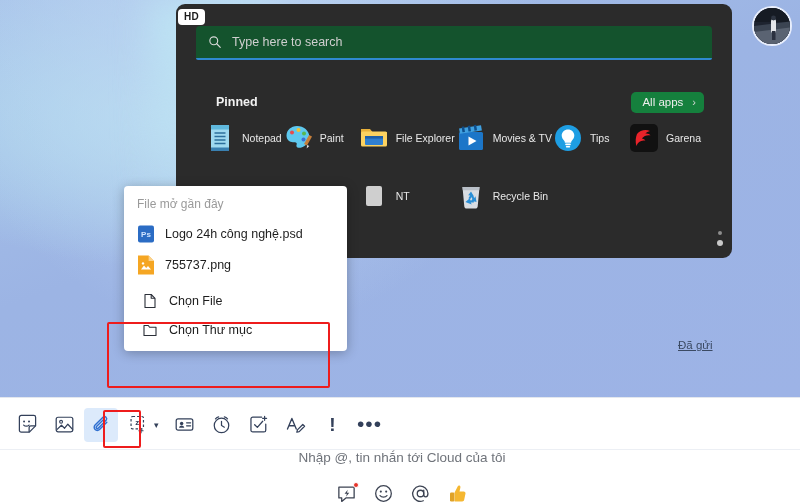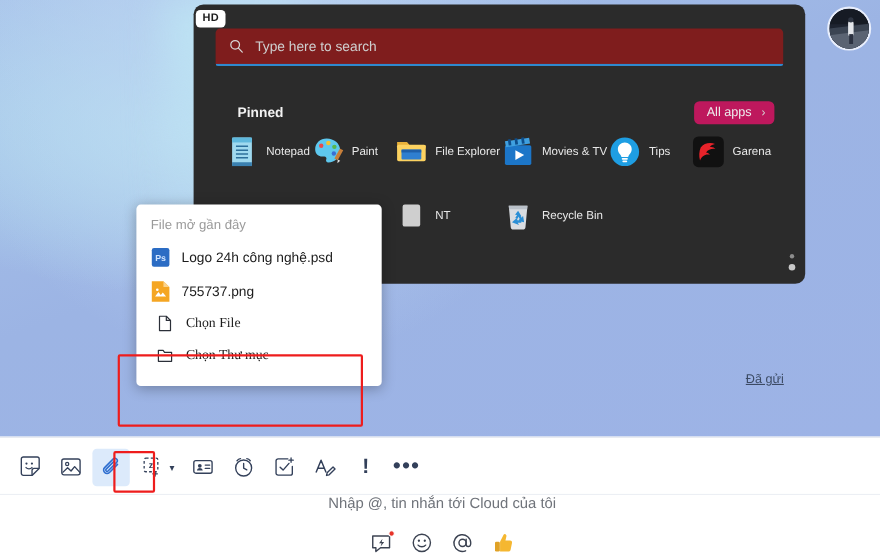--- a/index.html
+++ b/index.html
@@ -30,34 +30,34 @@
     background: #2b2b2b; border-radius: 9px; overflow: hidden;
   }
   .hd-badge {
     position: absolute; left: 178px; top: 9px; z-index: 6;
     background: #fff; color: #1c1c1c;
     font-size: 10px; font-weight: 700; letter-spacing: .4px;
     padding: 1.5px 6px 2px; border-radius: 4px; line-height: 1.2;
   }
   .sm-search {
     position: absolute; left: 20px; top: 22px; width: 516px; height: 34px;
-    background: #7f1d1d; border-bottom: 2px solid #2f89cf;
+    background: #14532d; border-bottom: 2px solid #2f89cf;
     border-radius: 4px 4px 2px 2px;
     display: flex; align-items: center; padding-left: 12px; gap: 10px;
   }
   .sm-search .mag { width: 14px; height: 14px; flex: none; }
   .sm-search-ph { color: #cfcfcf; font-size: 12.5px; }
   .sm-pinned-row {
     position: absolute; left: 0; top: 85px; width: 556px; height: 26px;
     display: flex; align-items: center; justify-content: space-between;
     padding: 0 28px 0 40px;
   }
   .sm-pinned-label { color: #f2f2f2; font-size: 12.5px; font-weight: 700; }
   .all-apps {
-    background: #be185d; color: #eee; font-size: 11.5px;
+    background: #15803d; color: #eee; font-size: 11.5px;
     border-radius: 5px; padding: 4px 8px 5px 11px;
     display: flex; align-items: center; gap: 9px;
   }
   .all-apps .chev { font-size: 11px; color: #d4d4d4; }
 
   .sm-grid {
     position: absolute; left: 28px; top: 118px; width: 500px;
     display: grid; grid-template-columns: repeat(6, 1fr); row-gap: 26px;
   }
   .sm-app { display: flex; flex-direction: row; align-items: center; gap: 6px; }
@@ -91,22 +91,22 @@
   }
   .popup-title { color: #9a9a9a; font-size: 12px; padding: 2px 0 7px 13px; }
   .recent-item {
     display: flex; align-items: center; gap: 10px;
     height: 31px; padding: 0 10px 0 13px;
   }
   .recent-name { color: #1d1d1d; font-size: 12.5px; white-space: nowrap; }
   .file-ico { width: 18px; height: 22px; flex: none; }
   .popup-actions { padding: 6px 0 7px; }
   .action-item {
-    display: flex; align-items: flex-start; gap: 11px;
-    height: 29px; padding: 0 0 0 18px; font-family: Liberation Serif, serif;
+    display: flex; align-items: center; gap: 11px;
+    height: 29px; padding: 0 0 0 18px;
   }
   .action-lbl { color: #1d1d1d; font-size: 12.5px; }
   .action-ico { width: 16px; height: 16px; flex: none; }
 
   .hl-box {
     position: absolute; left: 107px; top: 322px; width: 223px; height: 66px;
     border: 2.5px solid #ee1c1c; border-radius: 2px; pointer-events: none;
   }
 
   

